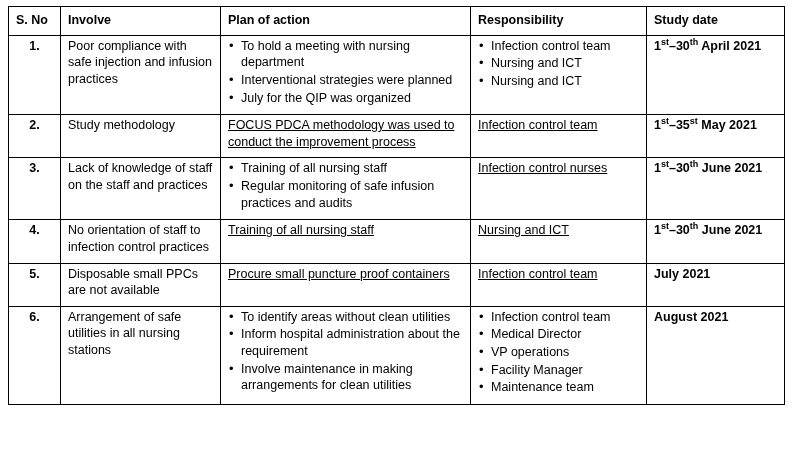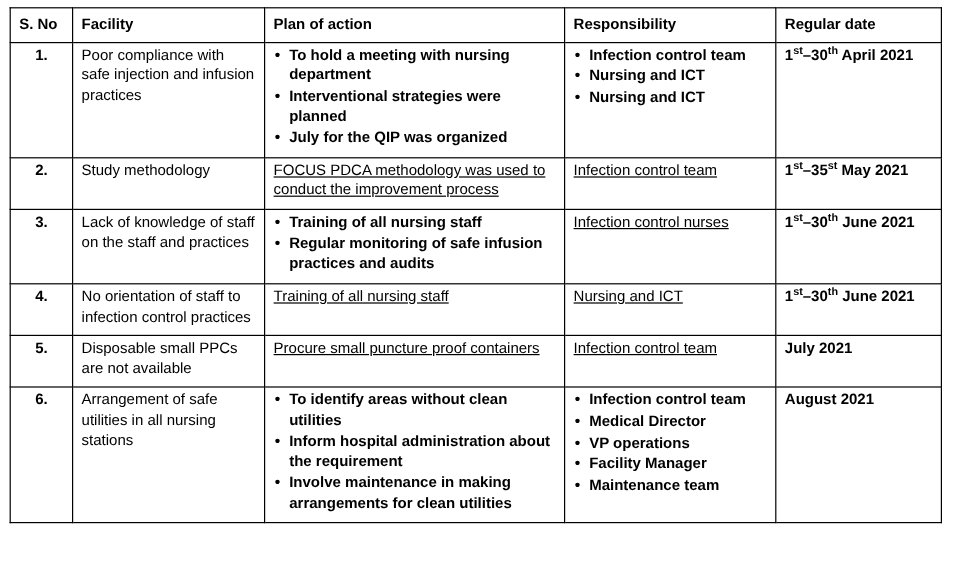--- a/index.html
+++ b/index.html
@@ -49,21 +49,20 @@
   }
   ul.bullets {
     margin: 0;
     padding: 0;
     list-style: none;
   }
   ul.bullets li {
     position: relative;
     padding-left: 13px;
     margin-bottom: 1px;
-    font-weight: bold;
   }
   ul.bullets li:before {
     content: "\2022";
     position: absolute;
     left: 1px;
     top: -1px;
     font-size: 13px;
     line-height: 1.33;
   }
   .plain {
@@ -85,24 +84,24 @@
     <colgroup>
       <col class="c-sno">
       <col class="c-prob">
       <col class="c-plan">
       <col class="c-resp">
       <col class="c-date">
     </colgroup>
     <thead>
       <tr>
         <th>S. No</th>
-        <th>Facility</th>
+        <th>Involve</th>
         <th>Plan of action</th>
         <th>Responsibility</th>
-        <th>Regular date</th>
+        <th>Study date</th>
       </tr>
     </thead>
     <tbody id="table-body">
         <tr>
           <td class="sno">1.</td>
           <td>Poor compliance with safe injection and infusion practices</td>
           <td>
             <ul class="bullets">
               <li>To hold a meeting with nursing department</li>
               <li>Interventional strategies were planned</li>

